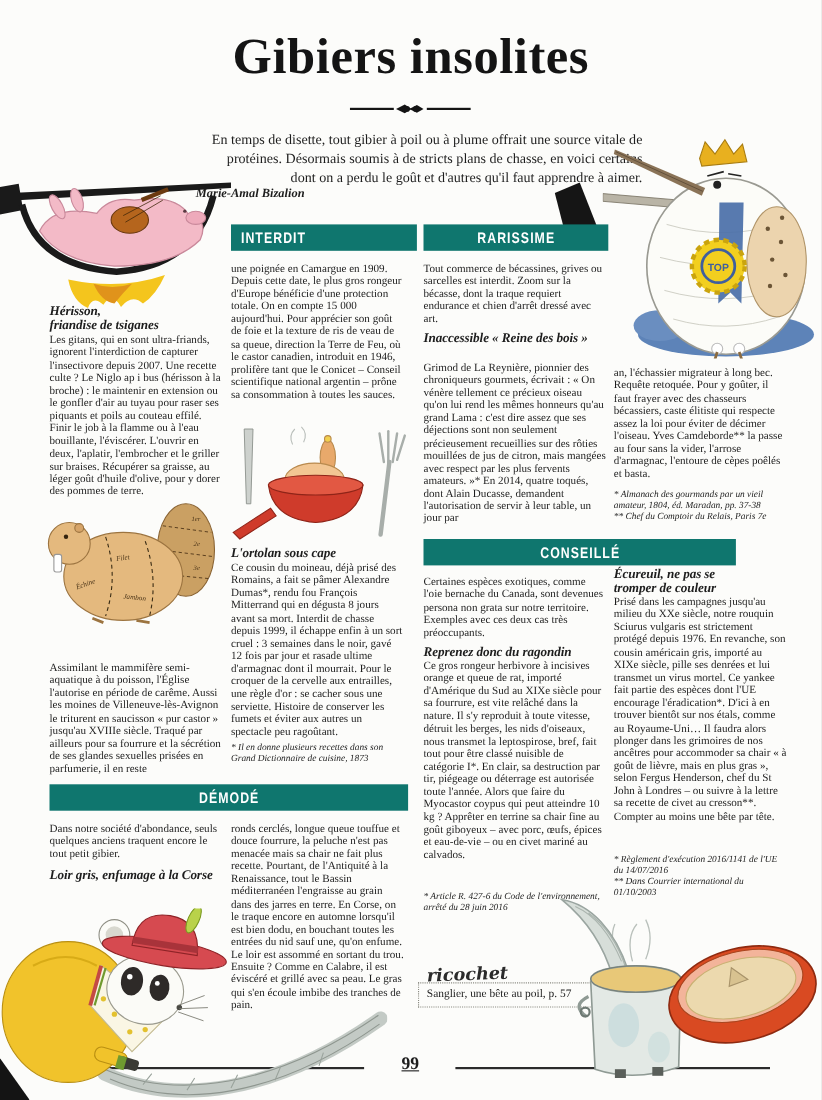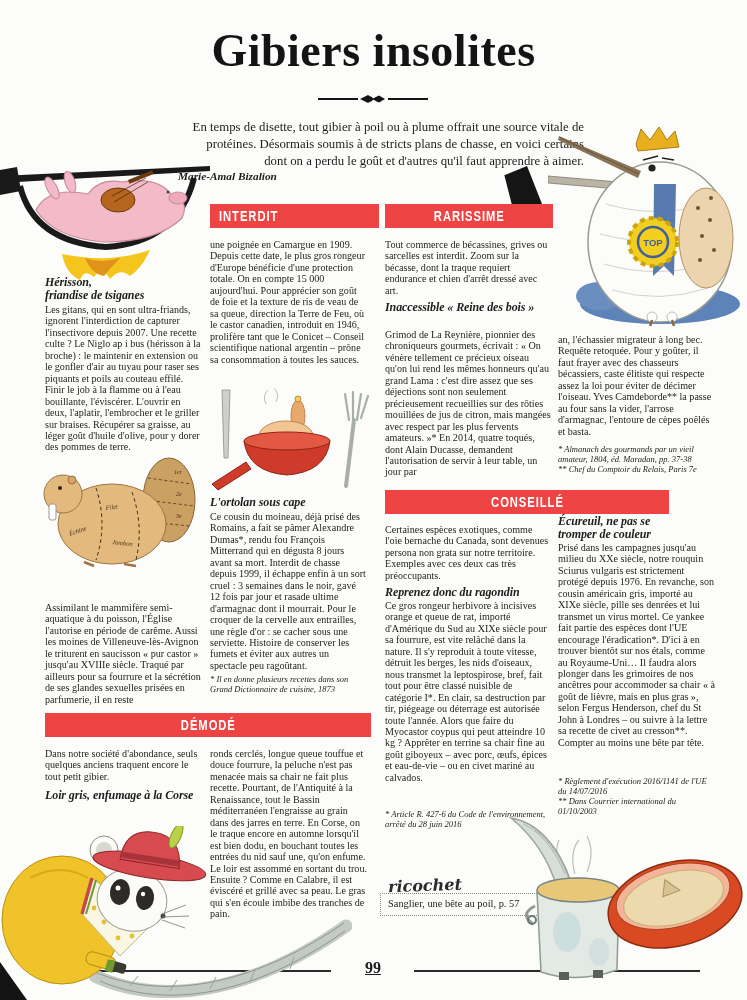--- a/index.html
+++ b/index.html
@@ -4,21 +4,21 @@
 <style>
   html,body{margin:0;padding:0;background:#d8d8d4;}
   .page{position:relative;width:747px;height:1000px;margin:0 auto;background:#fcfcfa;
         overflow:hidden;font-family:"Liberation Serif",serif;color:#1d1d1d;}
   .abs{position:absolute;}
   .title{top:24px;left:0;width:747px;text-align:center;font-size:46px;font-weight:bold;
          letter-spacing:.5px;color:#141414;}
   .intro{top:119px;left:192px;width:392px;text-align:right;font-size:12.8px;line-height:16.8px;}
   .author{top:170px;left:178px;width:392px;text-align:left;font-size:11.3px;
           font-weight:bold;font-style:italic;}
-  .bar{background:#ef4444;color:#fff;height:24px;display:flex;align-items:center;
+  .bar{background:#0f766e;color:#fff;height:24px;display:flex;align-items:center;
        font-family:"Liberation Sans",sans-serif;font-weight:bold;}
   .bar .lbl{display:inline-block;font-size:14px;letter-spacing:1.2px;transform:scaleX(.8);}
   .bar.left-align{justify-content:flex-start;padding-left:9px;}
   .bar.left-align .lbl{transform-origin:left center;}
   .bar.center{justify-content:center;}
   .body-text{font-size:10.1px;line-height:11.45px;}
   .heading{font-size:12px;font-weight:bold;font-style:italic;line-height:12.6px;
            white-space:pre-line;letter-spacing:-.1px;}
   .footnote{font-size:8.5px;font-style:italic;line-height:10px;white-space:pre-line;color:#222;}
   .blade{top:166px;left:501px;width:42px;height:52px;background:#151515;

